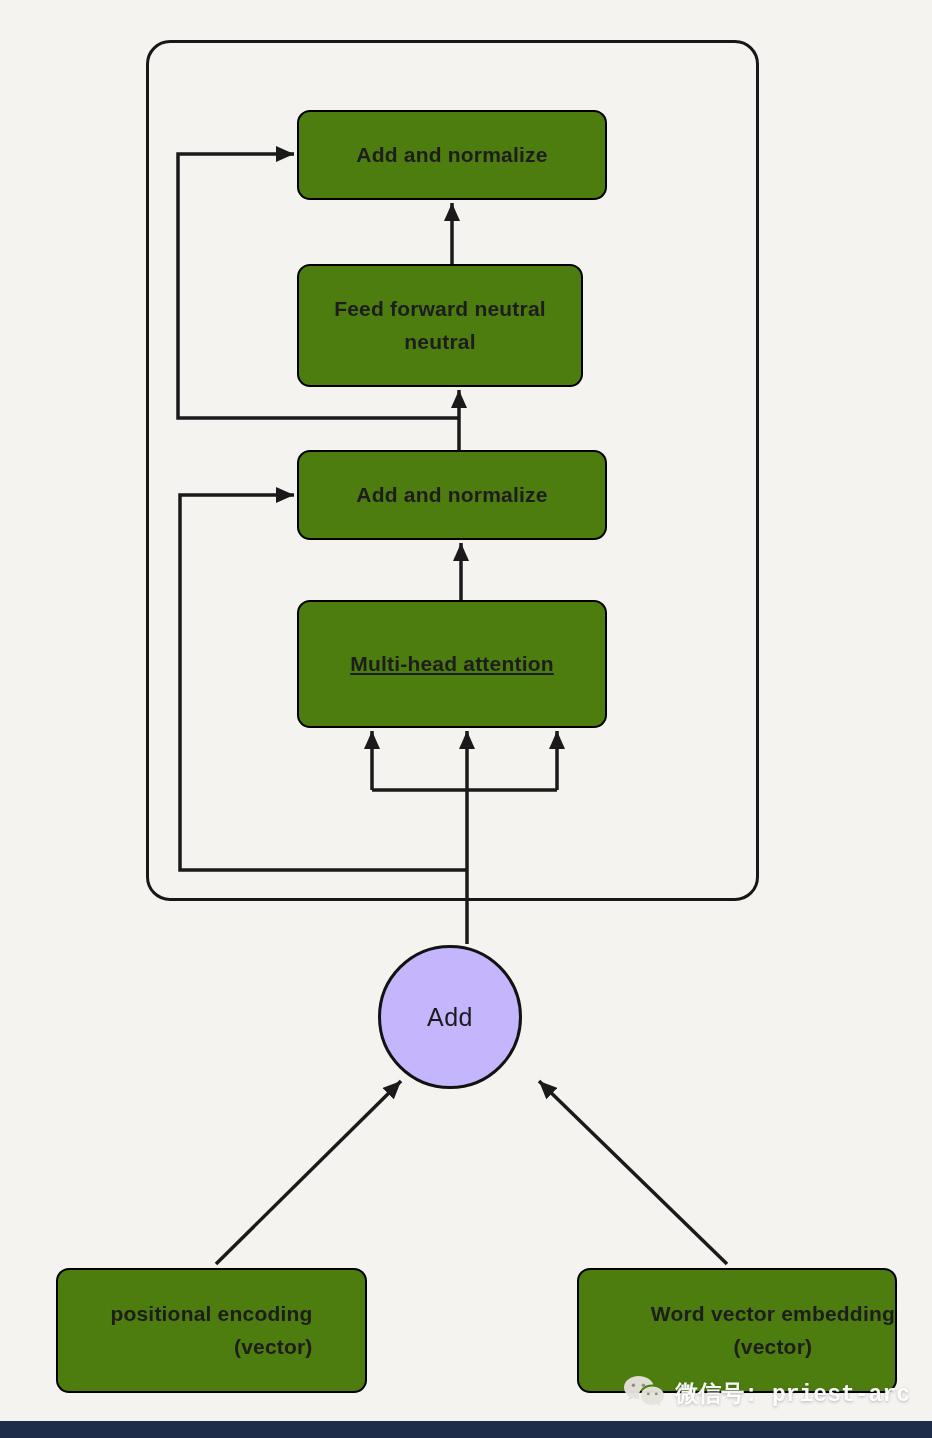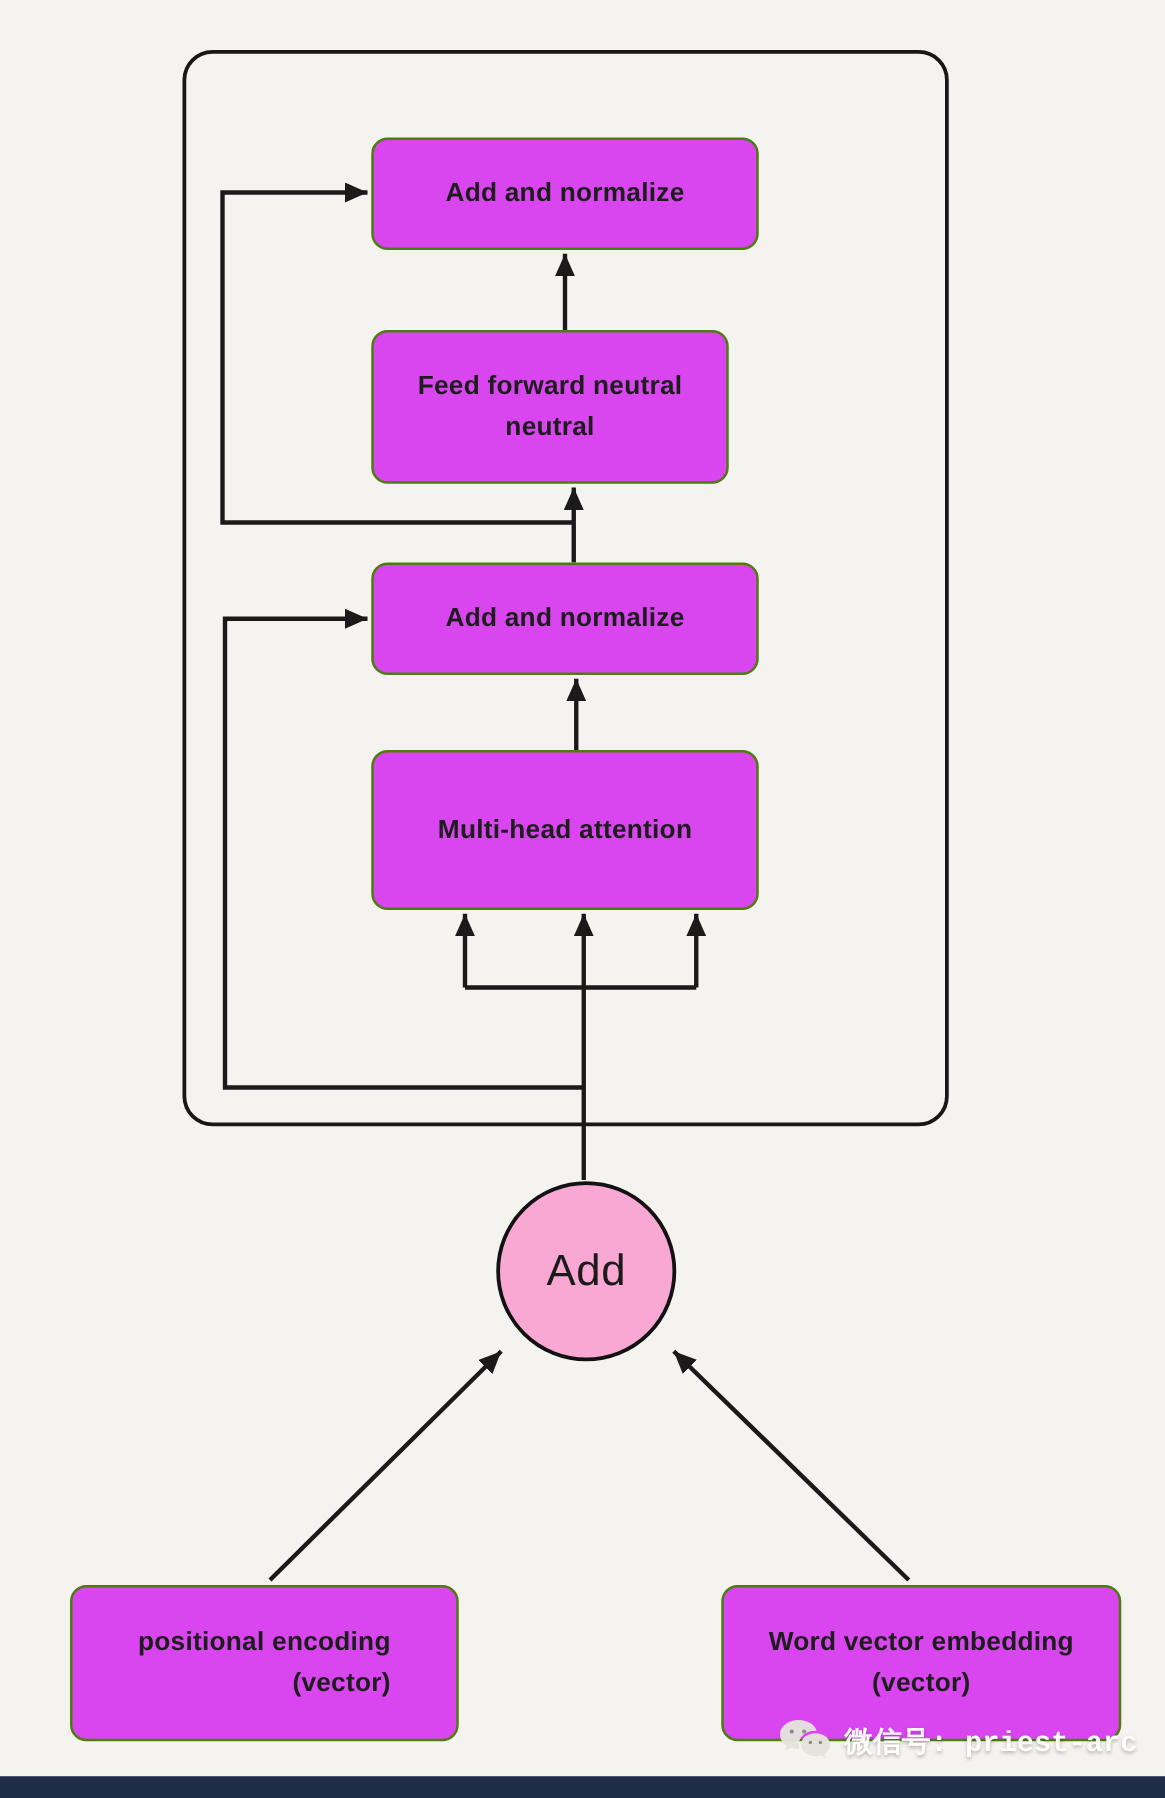--- a/index.html
+++ b/index.html
@@ -18,50 +18,50 @@
     border: 3px solid #171717;
     border-radius: 24px;
     background: transparent;
   }
 
   .arrows { position: absolute; left: 0; top: 0; width: 932px; height: 1438px; }
   .arrow { fill: none; stroke: #1a1a1a; stroke-width: 3.5; }
 
   .node {
     position: absolute;
-    background: #d946ef;
-    border: 2px solid #4d7c0f;
+    background: #4d7c0f;
+    border: 2px solid #000000;
     border-radius: 13px;
     display: flex;
     align-items: center;
     justify-content: center;
     text-align: center;
     font-weight: bold;
     font-size: 21px;
     line-height: 1.55;
     color: #1d1d1d;
     letter-spacing: 0.2px;
   }
   .an1  { left: 297px; top: 110px;  width: 310px; height: 90px;  }
   .ffn  { left: 297px; top: 264px;  width: 286px; height: 123px; }
   .an2  { left: 297px; top: 450px;  width: 310px; height: 90px;  }
-  .mha  { left: 297px; top: 600px;  width: 310px; height: 128px; }
+  .mha  { left: 297px; top: 600px;  width: 310px; height: 128px; text-decoration: underline; }
   .posb { left: 56px;  top: 1268px; width: 311px; height: 125px; text-align: right; }
-  .wordb{ left: 577px; top: 1268px; width: 320px; height: 125px; }
+  .wordb{ left: 577px; top: 1268px; width: 320px; height: 125px; justify-content: flex-end; }
 
   .add-circle {
     position: absolute;
-    left: 397px; top: 945px; width: 144px; height: 144px;
-    background: #f9a8d4;
+    left: 378px; top: 945px; width: 144px; height: 144px;
+    background: #c4b5fd;
     border: 3.5px solid #121212;
     border-radius: 50%;
     display: flex;
     align-items: center;
     justify-content: center;
-    font-size: 35px;
+    font-size: 25px;
     font-weight: 500;
     color: #1b1b1b;
     letter-spacing: 0.5px;
   }
 
   .bottom-bar {
     position: absolute;
     left: 0; bottom: 0; width: 932px; height: 17px;
     background: #1e2b49;
   }

